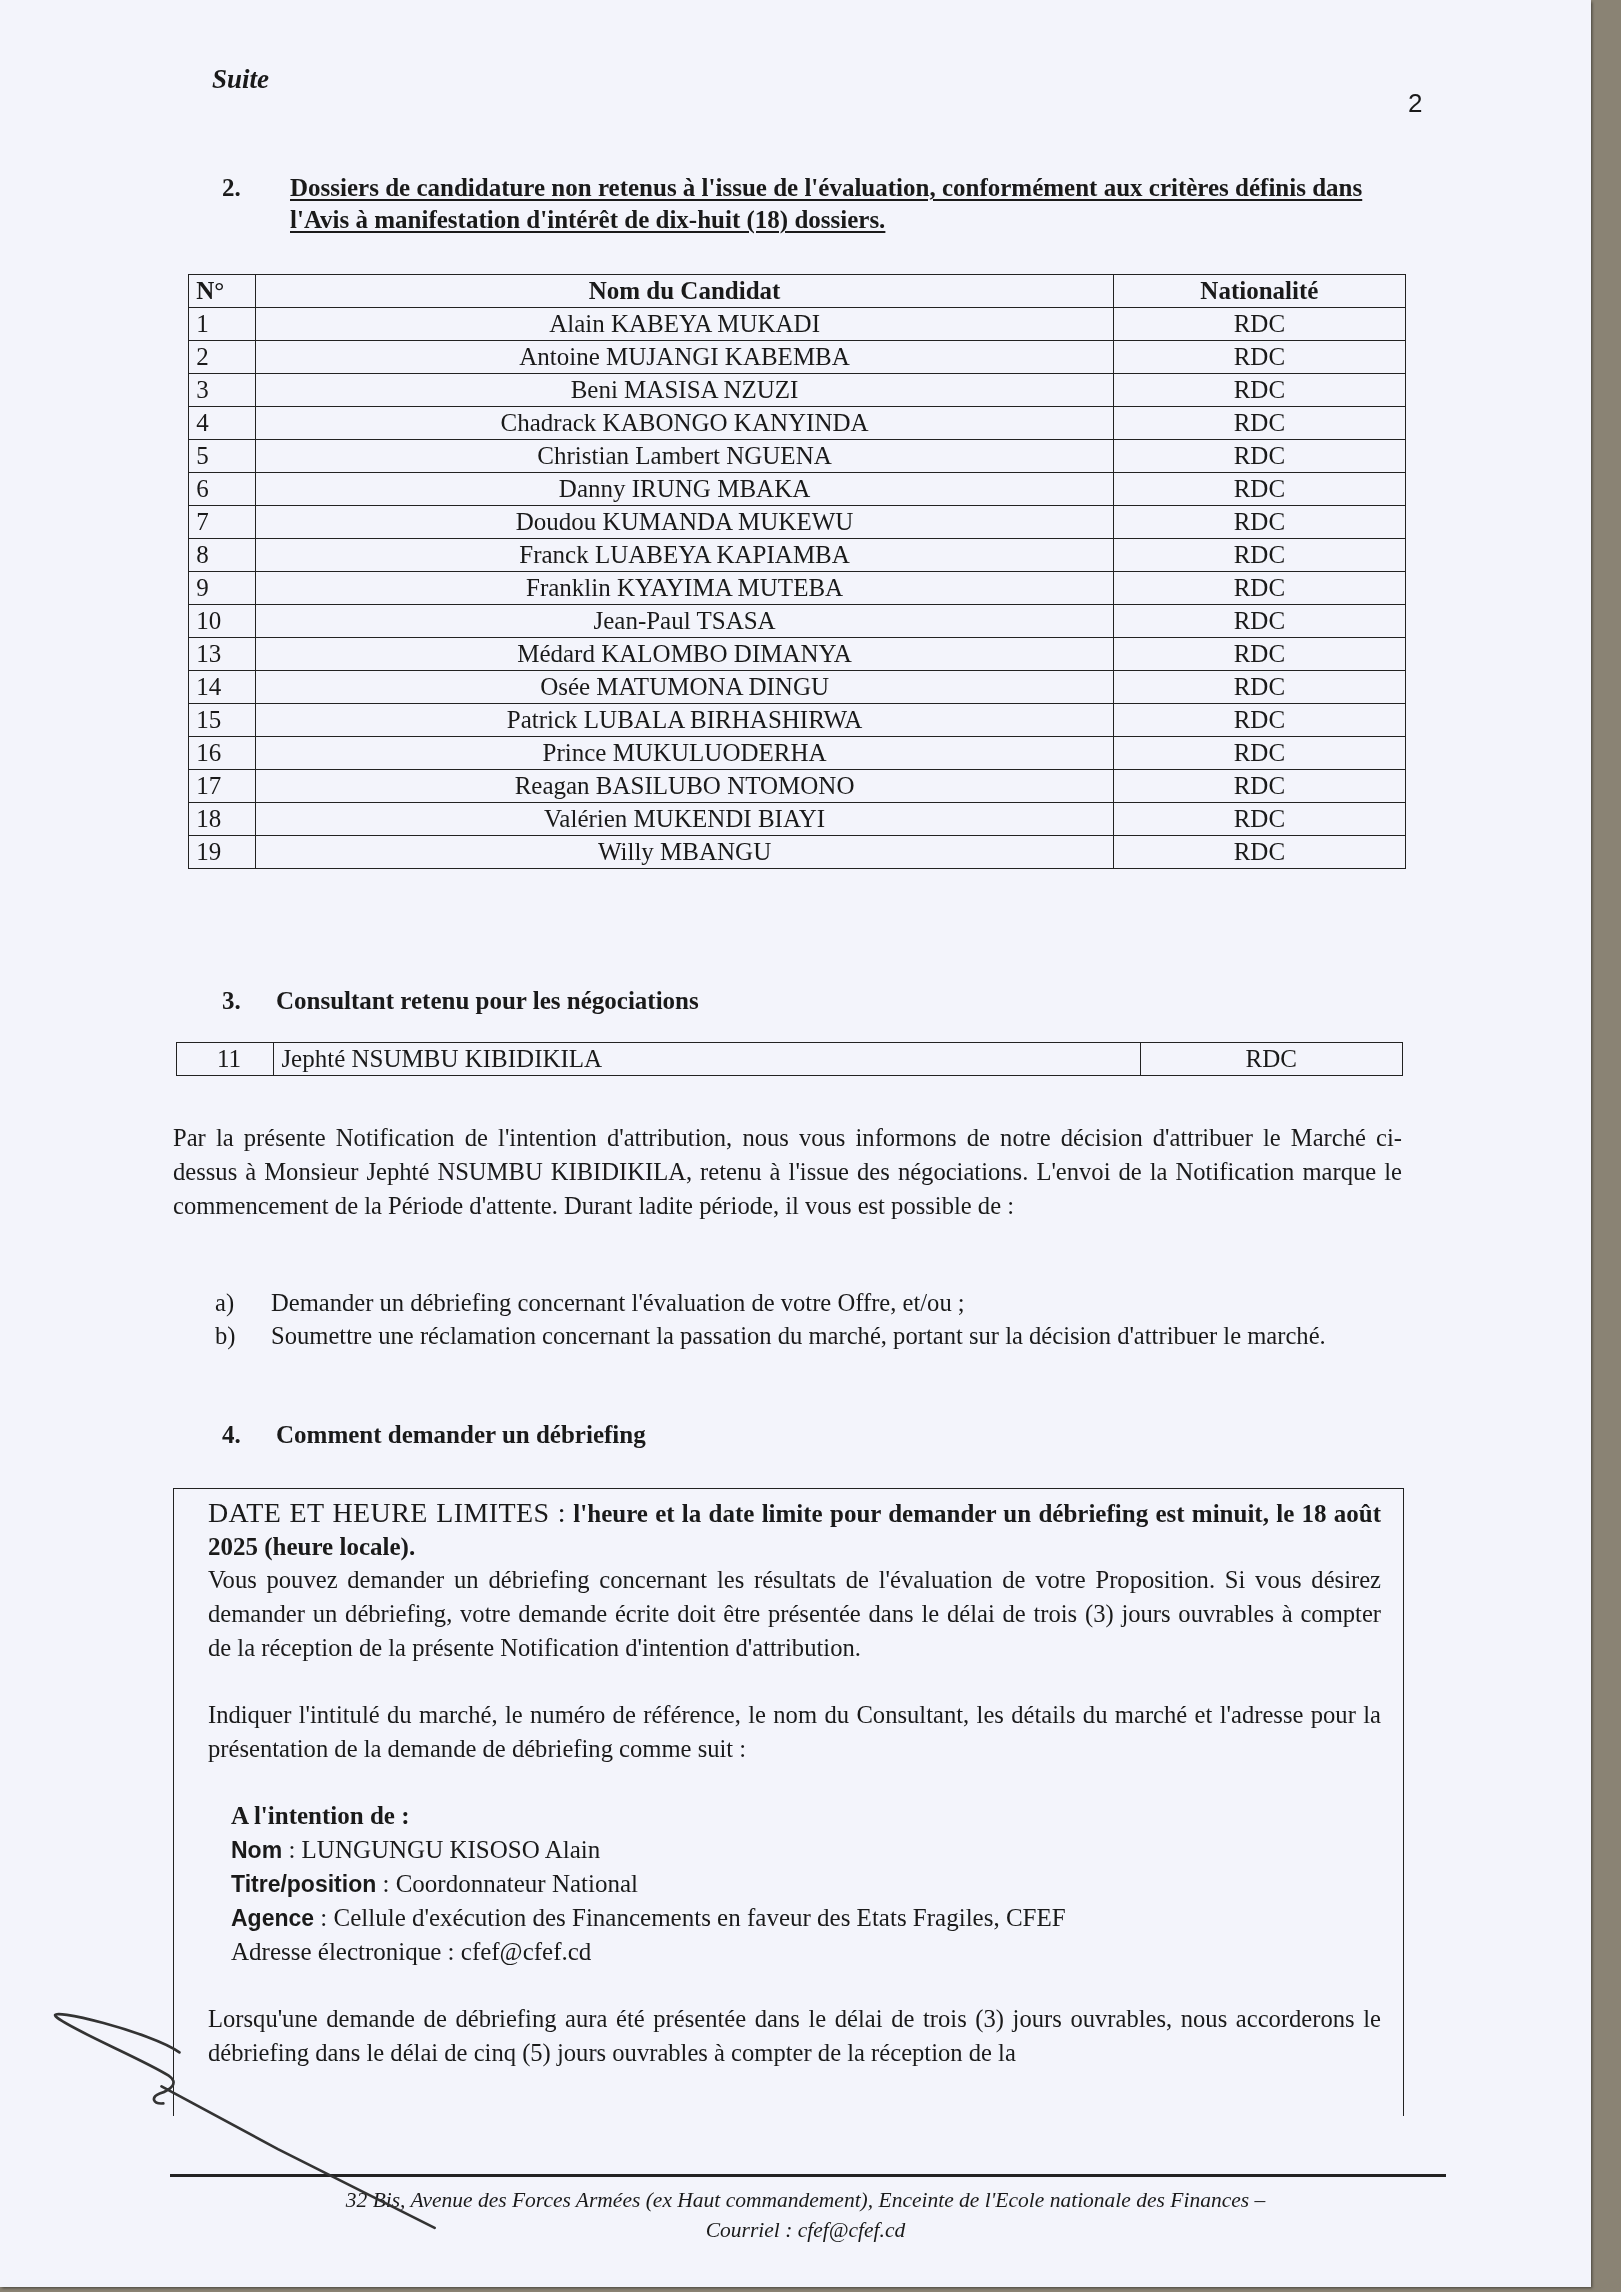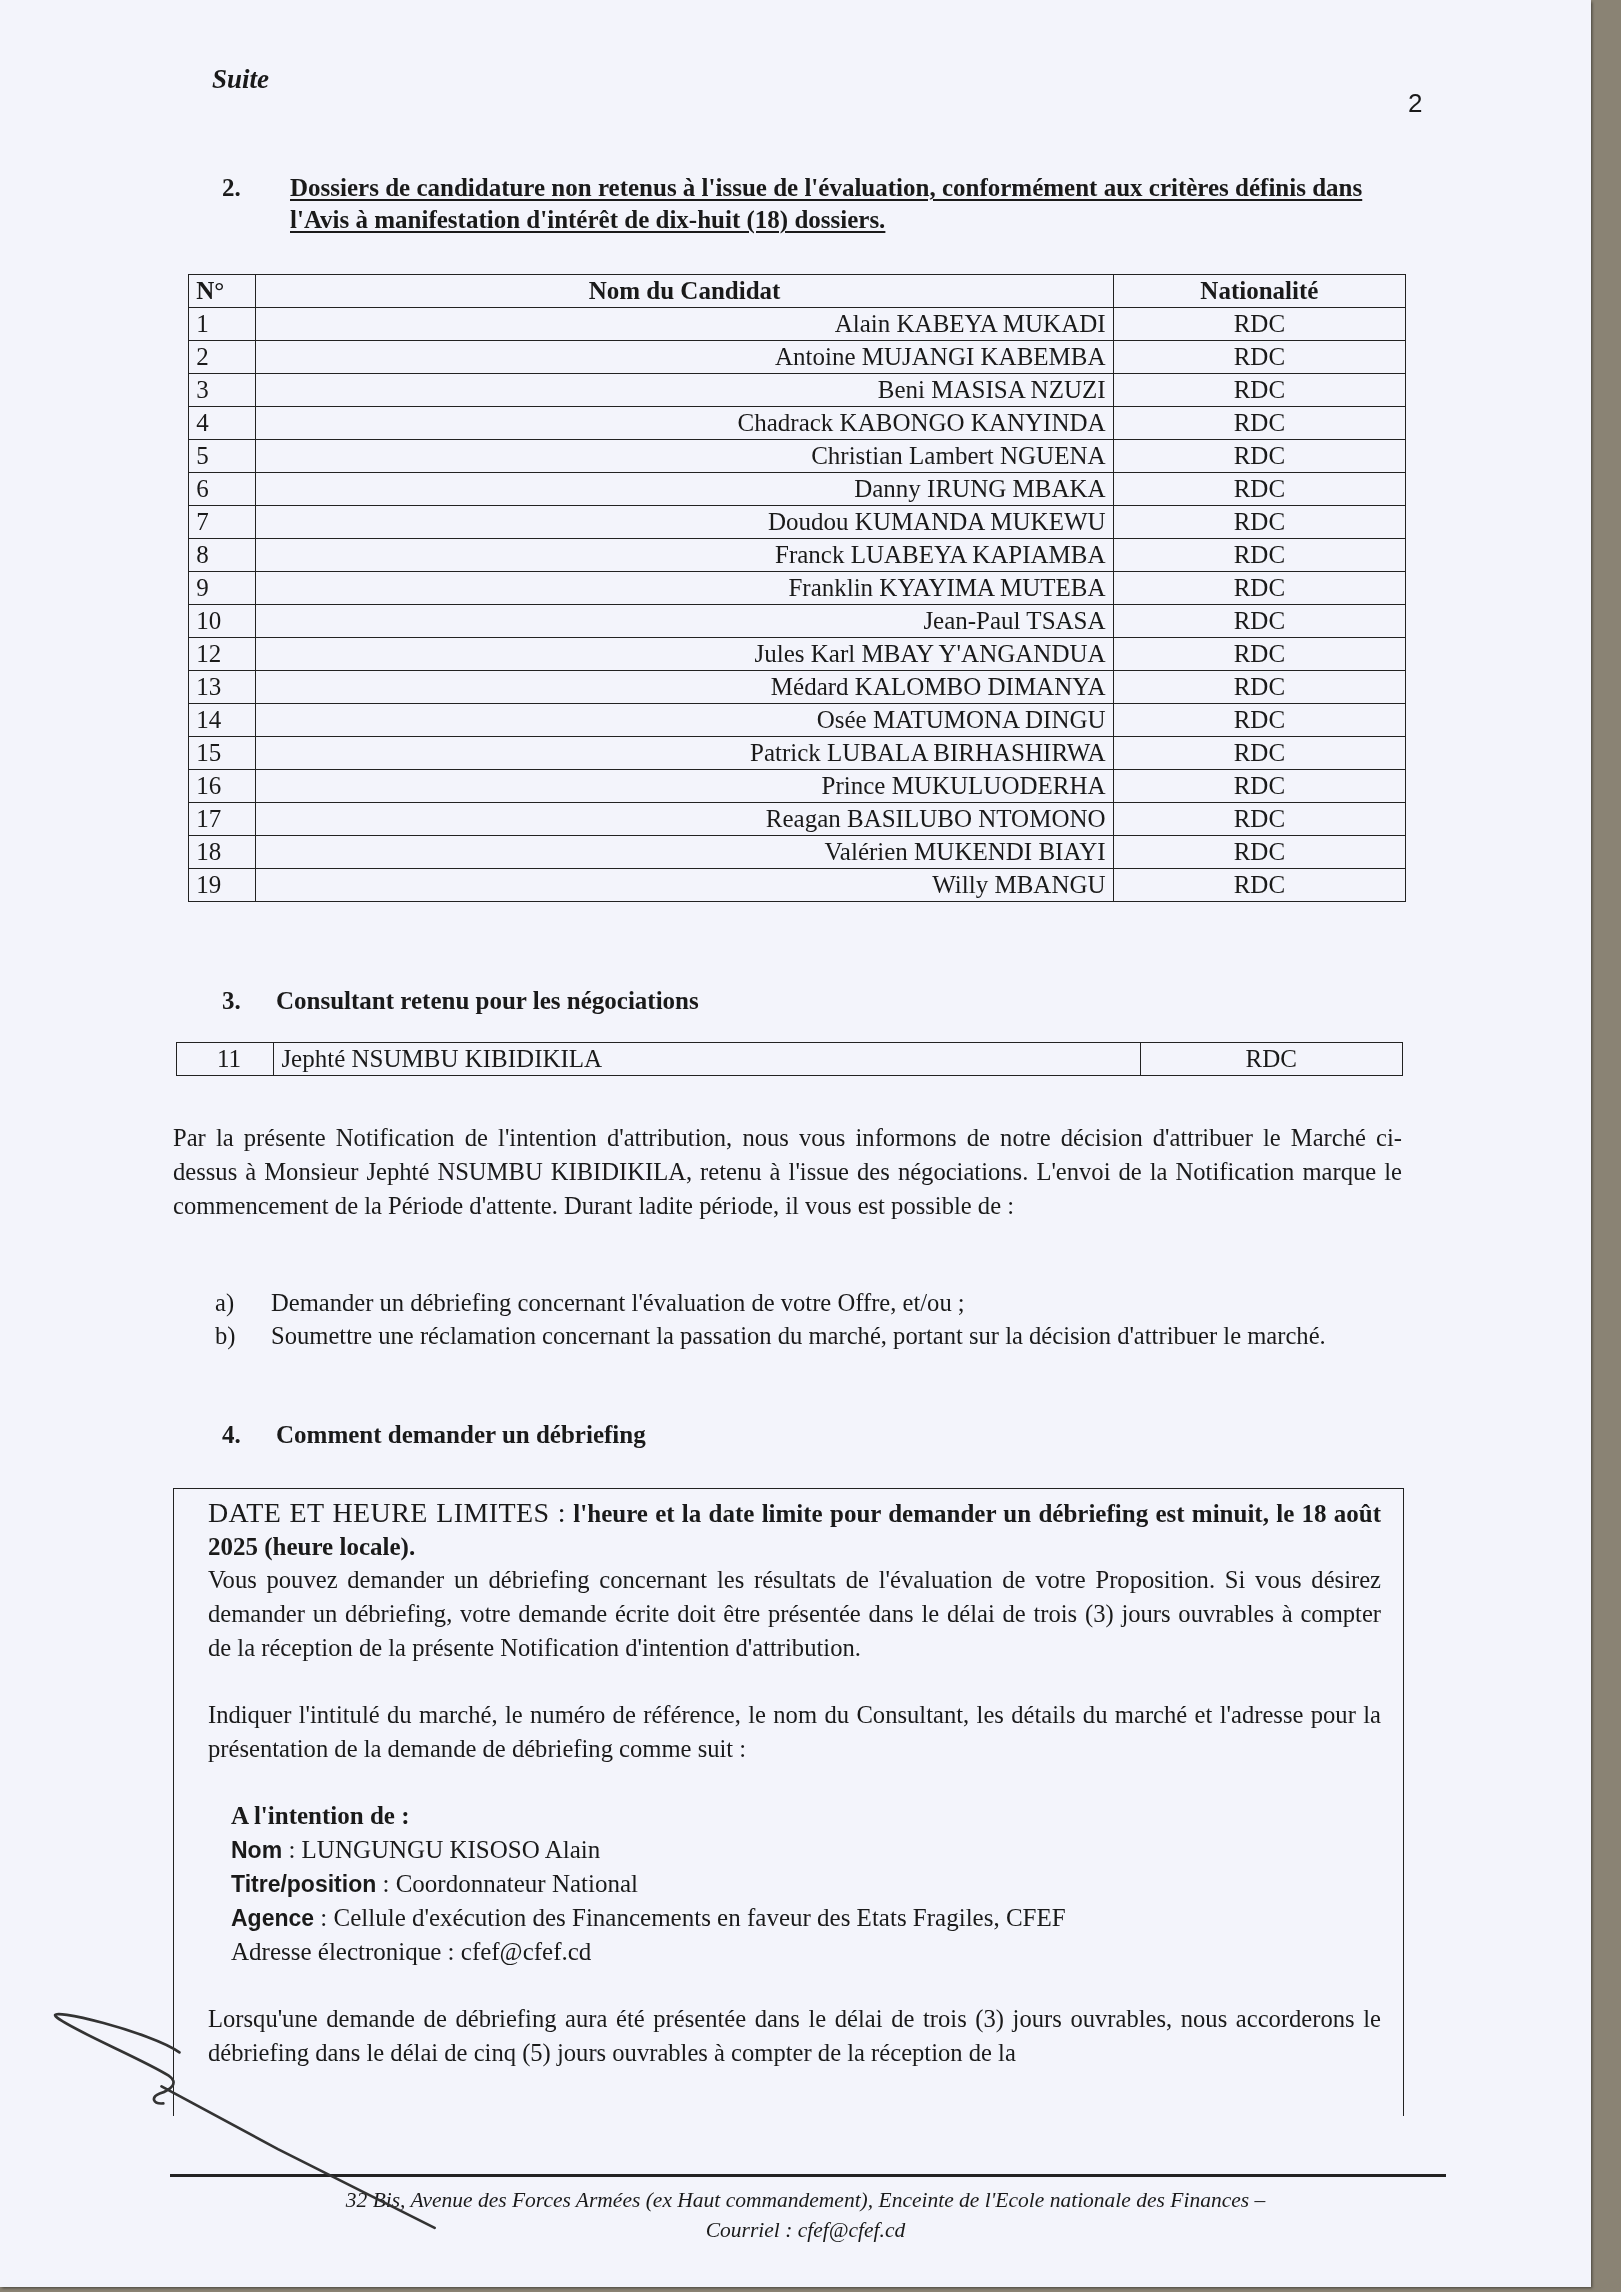--- a/index.html
+++ b/index.html
@@ -27,21 +27,21 @@
 
     table.cand {
       position: absolute; left: 188px; top: 274px; width: 1218px;
       border-collapse: collapse; font-size: 25px;
     }
     table.cand td, table.cand th {
       border: 1.8px solid #222; height: 32px; padding: 0 7.2px; line-height: 32px;
     }
     table.cand th { font-weight: bold; height: 31px; }
     table.cand .c-no { width: 52px; text-align: left; }
-    table.cand .c-name { width: 842px; text-align: right; }
+    table.cand .c-name { width: 842px; text-align: center; }
     table.cand th.c-name { text-align: center; }
     table.cand .c-nat { text-align: center; border-radius: 10px; }
 
     .sec3 { left: 222px; top: 985px; }
     .sec3 .txt { position: absolute; left: 54px; top: 0; white-space: nowrap; }
 
     table.retained {
       position: absolute; left: 176px; top: 1042px; width: 1227px;
       border-collapse: collapse; font-size: 25px;
     }
@@ -142,25 +142,20 @@
           <td class="c-nat">RDC</td>
         </tr>
         <tr>
           <td class="c-no">9</td>
           <td class="c-name">Franklin KYAYIMA MUTEBA</td>
           <td class="c-nat">RDC</td>
         </tr>
         <tr>
           <td class="c-no">10</td>
           <td class="c-name">Jean-Paul TSASA</td>
-          <td class="c-nat">RDC</td>
-        </tr>
-        <tr>
-          <td class="c-no">12</td>
-          <td class="c-name">Jules Karl MBAY Y'ANGANDUA</td>
           <td class="c-nat">RDC</td>
         </tr>
         <tr>
           <td class="c-no">13</td>
           <td class="c-name">Médard KALOMBO DIMANYA</td>
           <td class="c-nat">RDC</td>
         </tr>
         <tr>
           <td class="c-no">14</td>
           <td class="c-name">Osée MATUMONA DINGU</td>

